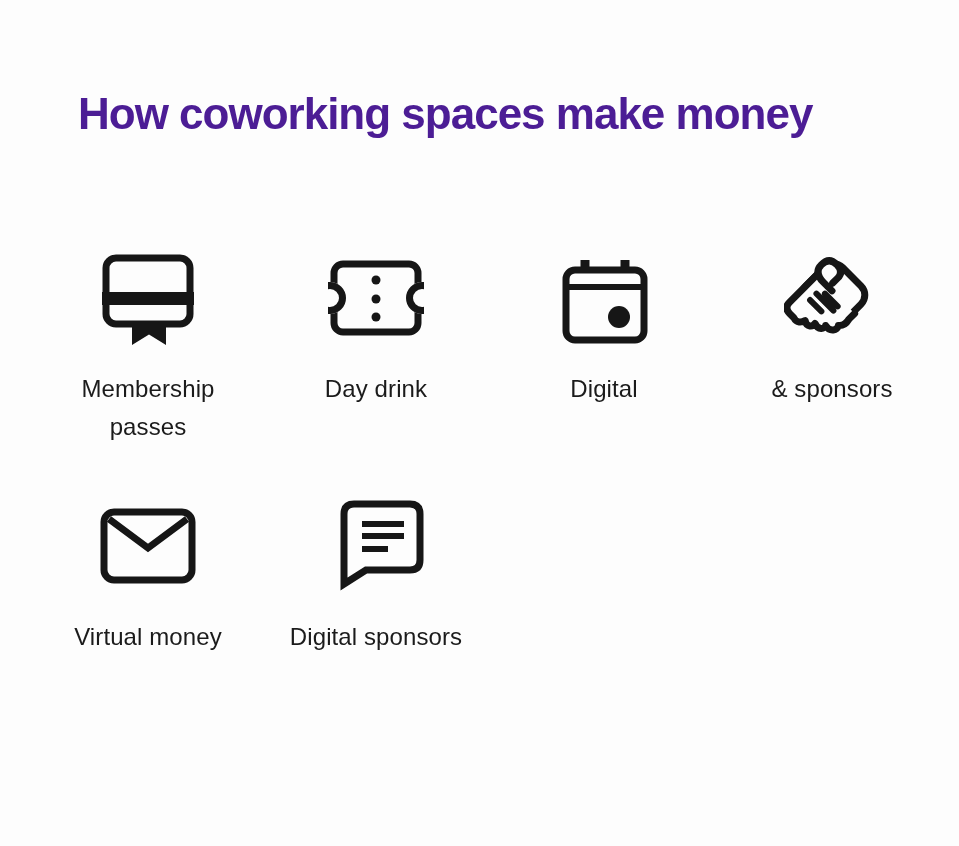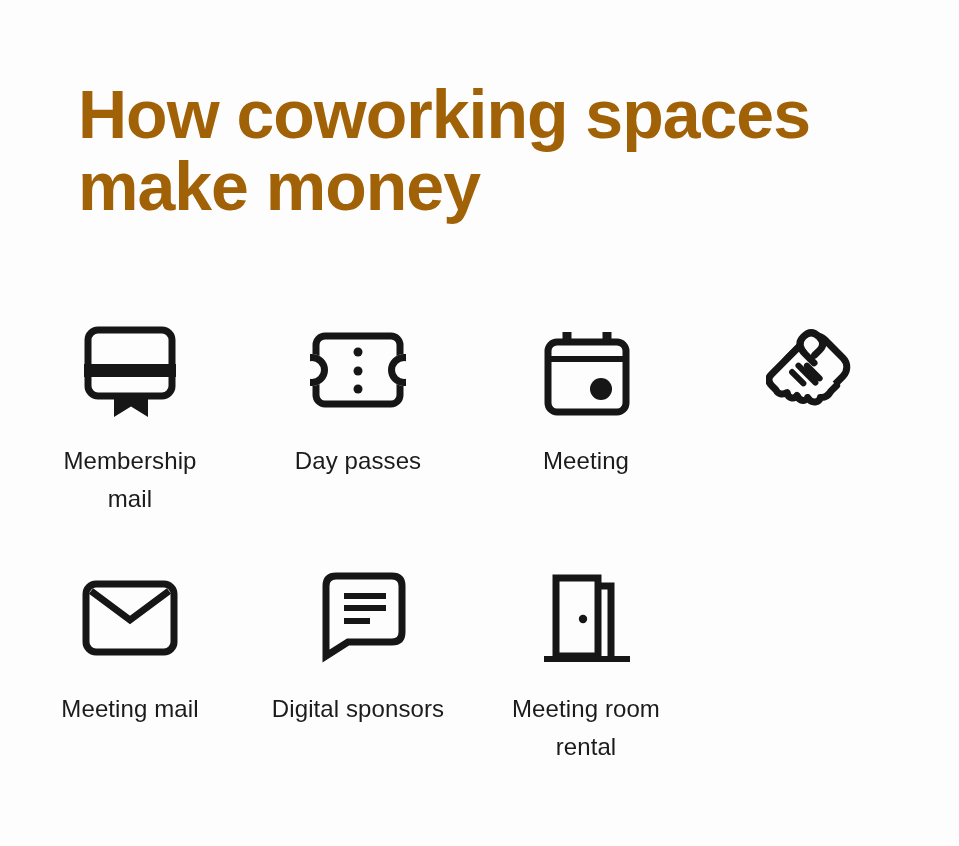--- a/index.html
+++ b/index.html
@@ -6,33 +6,34 @@
   body {
     width: 959px; height: 846px;
     background: #fdfdfd;
     font-family: "Liberation Sans", sans-serif;
     color: #161616;
     overflow: hidden;
   }
   .page { padding-top: 78px; }
   h1.title {
     margin: 0 0 0 78px;
-    font-size: 68px;
+    font-size: 44px;
     line-height: 72px;
     font-weight: 700;
     letter-spacing: -1px;
     max-width: 750px;
-    color: #a16207;
+    color: #4c1d95;
   }
   .grid {
     margin-top: 100px;
     padding-left: 16px;
     display: grid;
     grid-template-columns: repeat(4, 228px);
     row-gap: 52px;
+    margin-left: 18px;
   }
   .card { display: flex; flex-direction: column; align-items: center; }
   .icon-box { width: 96px; height: 96px; color: #161616; }
   .icon-box svg { width: 96px; height: 96px; display: block; }
   .label {
     margin-top: 24px;
     font-size: 24px;
     line-height: 38px;
     letter-spacing: 0.1px;
     text-align: center;
@@ -52,110 +53,97 @@
     <div class="card">
       <div class="icon-box">
         <svg viewBox="0 0 96 96" fill="none">
           <polygon points="32,71 66,71 66,95 49,84.5 32,95" fill="currentColor"></polygon>
           <rect x="6" y="8" width="84" height="66" rx="10" stroke="currentColor" stroke-width="7"></rect>
           <rect x="2" y="42" width="92" height="13" fill="currentColor"></rect>
         </svg>
       </div>
       <div class="label">
         <span>Membership</span>
-        <span>mail</span>
+        <span>passes</span>
       </div>
     </div>
 
     <div class="card">
       <div class="icon-box">
         <svg viewBox="0 0 96 96" fill="none">
           <rect x="6" y="14" width="84" height="68" rx="9" stroke="currentColor" stroke-width="7"></rect>
           <circle cx="2" cy="48" r="16" fill="#fdfdfd"></circle>
           <circle cx="94" cy="48" r="16" fill="#fdfdfd"></circle>
           <circle cx="2" cy="48" r="12.5" stroke="currentColor" stroke-width="7"></circle>
           <circle cx="94" cy="48" r="12.5" stroke="currentColor" stroke-width="7"></circle>
           <circle cx="48" cy="30" r="4.5" fill="currentColor"></circle>
           <circle cx="48" cy="49" r="4.5" fill="currentColor"></circle>
           <circle cx="48" cy="67" r="4.5" fill="currentColor"></circle>
         </svg>
       </div>
       <div class="label">
-        <span>Day passes</span>
+        <span>Day drink</span>
         <span></span>
       </div>
     </div>
 
     <div class="card">
       <div class="icon-box">
         <svg viewBox="0 0 96 96" fill="none">
           <rect x="10" y="20" width="78" height="70" rx="9" stroke="currentColor" stroke-width="7"></rect>
           <line x1="29" y1="10" x2="29" y2="22" stroke="currentColor" stroke-width="9"></line>
           <line x1="69" y1="10" x2="69" y2="22" stroke="currentColor" stroke-width="9"></line>
           <line x1="10" y1="37" x2="88" y2="37" stroke="currentColor" stroke-width="6"></line>
           <circle cx="63" cy="67" r="11" fill="currentColor"></circle>
         </svg>
       </div>
       <div class="label">
-        <span>Meeting</span>
+        <span>Digital</span>
         <span></span>
       </div>
     </div>
 
     <div class="card">
       <div class="icon-box">
         <svg viewBox="0 0 96 96" fill="none">
           <g transform="translate(0 7) rotate(-45 48 48)" stroke="currentColor" stroke-width="7" stroke-linecap="round" stroke-linejoin="round">
             <rect x="30" y="16" width="52" height="52" rx="13"></rect>
             <path d="M58 16 L20 16 Q12 16 12 24 L12 30 C10 36 14 39 18 40 C14 46 19 50 23 49 C20 56 26 60 29 58 C27 66 34 70 38 67 Q42 72 50 70 L58 70" fill="#fdfdfd"></path>
             <path d="M58 38 L58 26 Q58 12 69 12 Q80 12 80 23 Q80 33 71 33 L64 33" fill="#fdfdfd"></path>
             <path d="M36 29 L36 45 M45 29 L45 53 M51 35 L51 53" stroke-width="6"></path>
           </g>
         </svg>
       </div>
       <div class="label">
+        <span>&amp; sponsors</span>
       </div>
     </div>
 
     <div class="card">
       <div class="icon-box">
         <svg viewBox="0 0 96 96" fill="none">
           <rect x="4" y="14" width="88" height="68" rx="10" stroke="currentColor" stroke-width="7"></rect>
           <path d="M9 21 L48 50 L87 21" stroke="currentColor" stroke-width="7"></path>
         </svg>
       </div>
       <div class="label">
-        <span>Meeting mail</span>
+        <span>Virtual money</span>
         <span></span>
       </div>
     </div>
 
     <div class="card">
       <div class="icon-box">
         <svg viewBox="0 0 96 96" fill="none">
           <path d="M16 86 L16 16 Q16 6 26 6 L82 6 Q92 6 92 16 L92 62 Q92 72 82 72 L38 72 Z" stroke="currentColor" stroke-width="7"></path>
           <path d="M34 26 H76 M34 38 H76 M34 51 H60" stroke="currentColor" stroke-width="6"></path>
         </svg>
       </div>
       <div class="label">
         <span>Digital sponsors</span>
         <span></span>
       </div>
     </div>
 
-    <div class="card">
-      <div class="icon-box">
-        <svg viewBox="0 0 96 96" fill="none">
-          <line x1="6" y1="89" x2="92" y2="89" stroke="currentColor" stroke-width="6"></line>
-          <rect x="18" y="8" width="42" height="78" stroke="currentColor" stroke-width="7"></rect>
-          <circle cx="45" cy="49" r="4.2" fill="currentColor"></circle>
-          <path d="M60 16 H73 V89" stroke="currentColor" stroke-width="7"></path>
-        </svg>
-      </div>
-      <div class="label">
-        <span>Meeting room</span>
-        <span>rental</span>
-      </div>
-    </div>
 
 
   </div>
 </div>
 
 </body></html>

